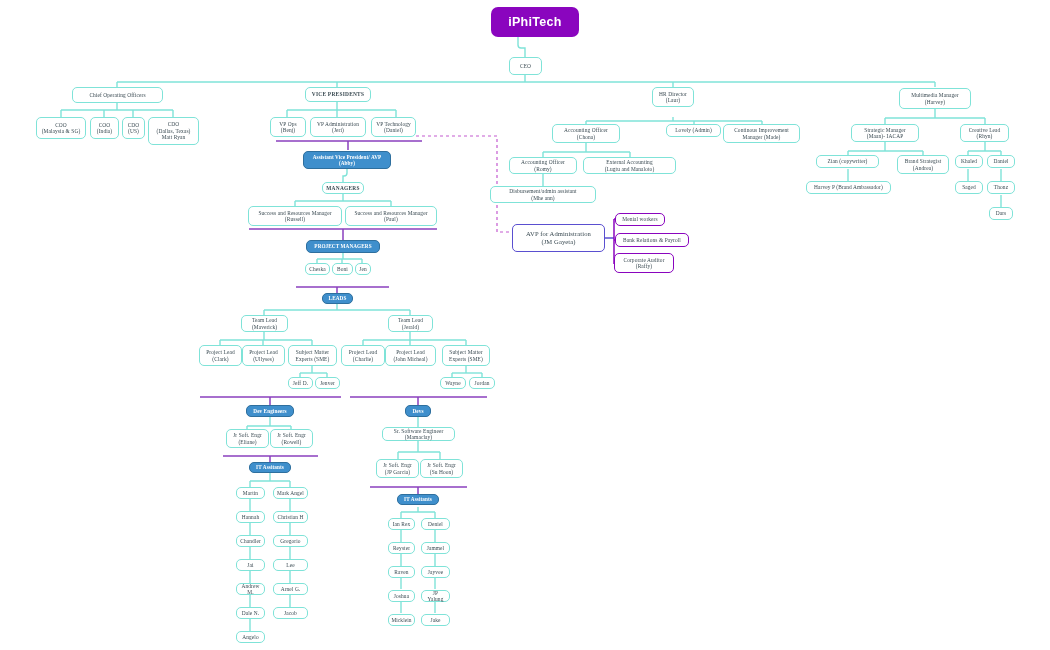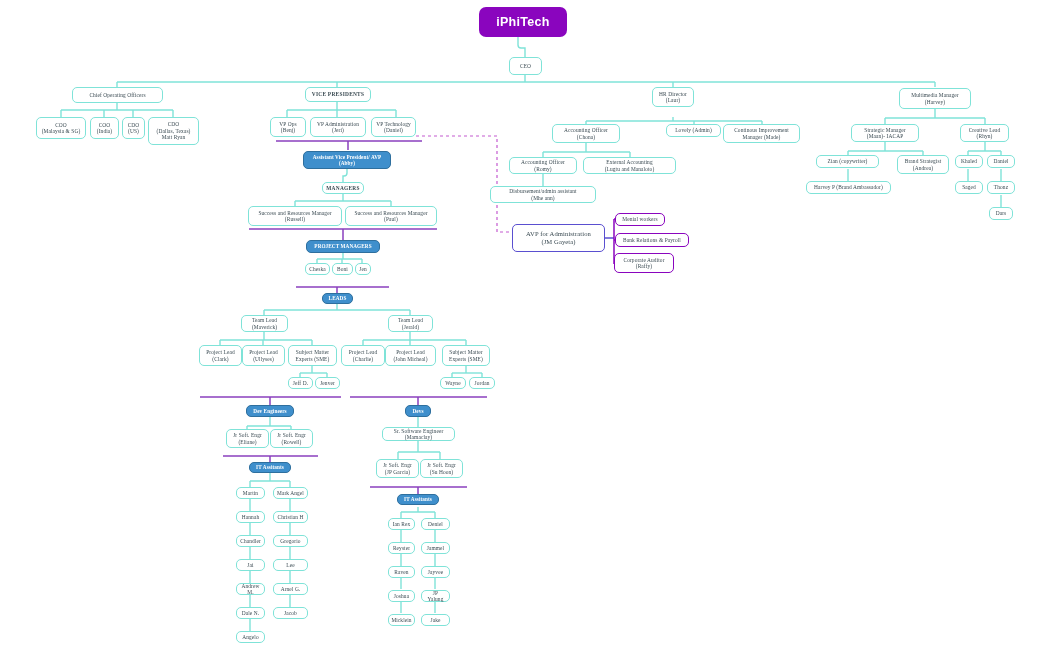--- a/index.html
+++ b/index.html
@@ -201,21 +201,21 @@
       <path d="M605,238 L614,238"></path>
     </g>
     <g fill="none" stroke="#8a05be" stroke-width="1.5">
       <path d="M614,219 L614,264"></path>
       <path d="M614,219 L620,219"></path>
       <path d="M614,240 L622,240"></path>
       <path d="M614,263 L619,263"></path>
     </g>
   </svg>
 
-  <div class="node brand" style="left:479px;top:7px;width:88px;height:30px;">iPhiTech</div>
+  <div class="node brand" style="left:491px;top:7px;width:88px;height:30px;">iPhiTech</div>
   <div class="node" style="left:509px;top:57px;width:33px;height:18px;">CEO</div>
 
   <div class="node" style="left:72px;top:87px;width:91px;height:16px;">Chief Operating Officers</div>
   <div class="node" style="left:36px;top:117px;width:50px;height:22px;white-space:pre-line;">COO
 (Malaysia &amp; SG)</div>
   <div class="node" style="left:90px;top:117px;width:29px;height:22px;white-space:pre-line;">COO
 (India)</div>
   <div class="node" style="left:122px;top:117px;width:23px;height:22px;white-space:pre-line;">CDO
 (US)</div>
   <div class="node" style="left:148px;top:117px;width:51px;height:28px;white-space:pre-line;">CDO

